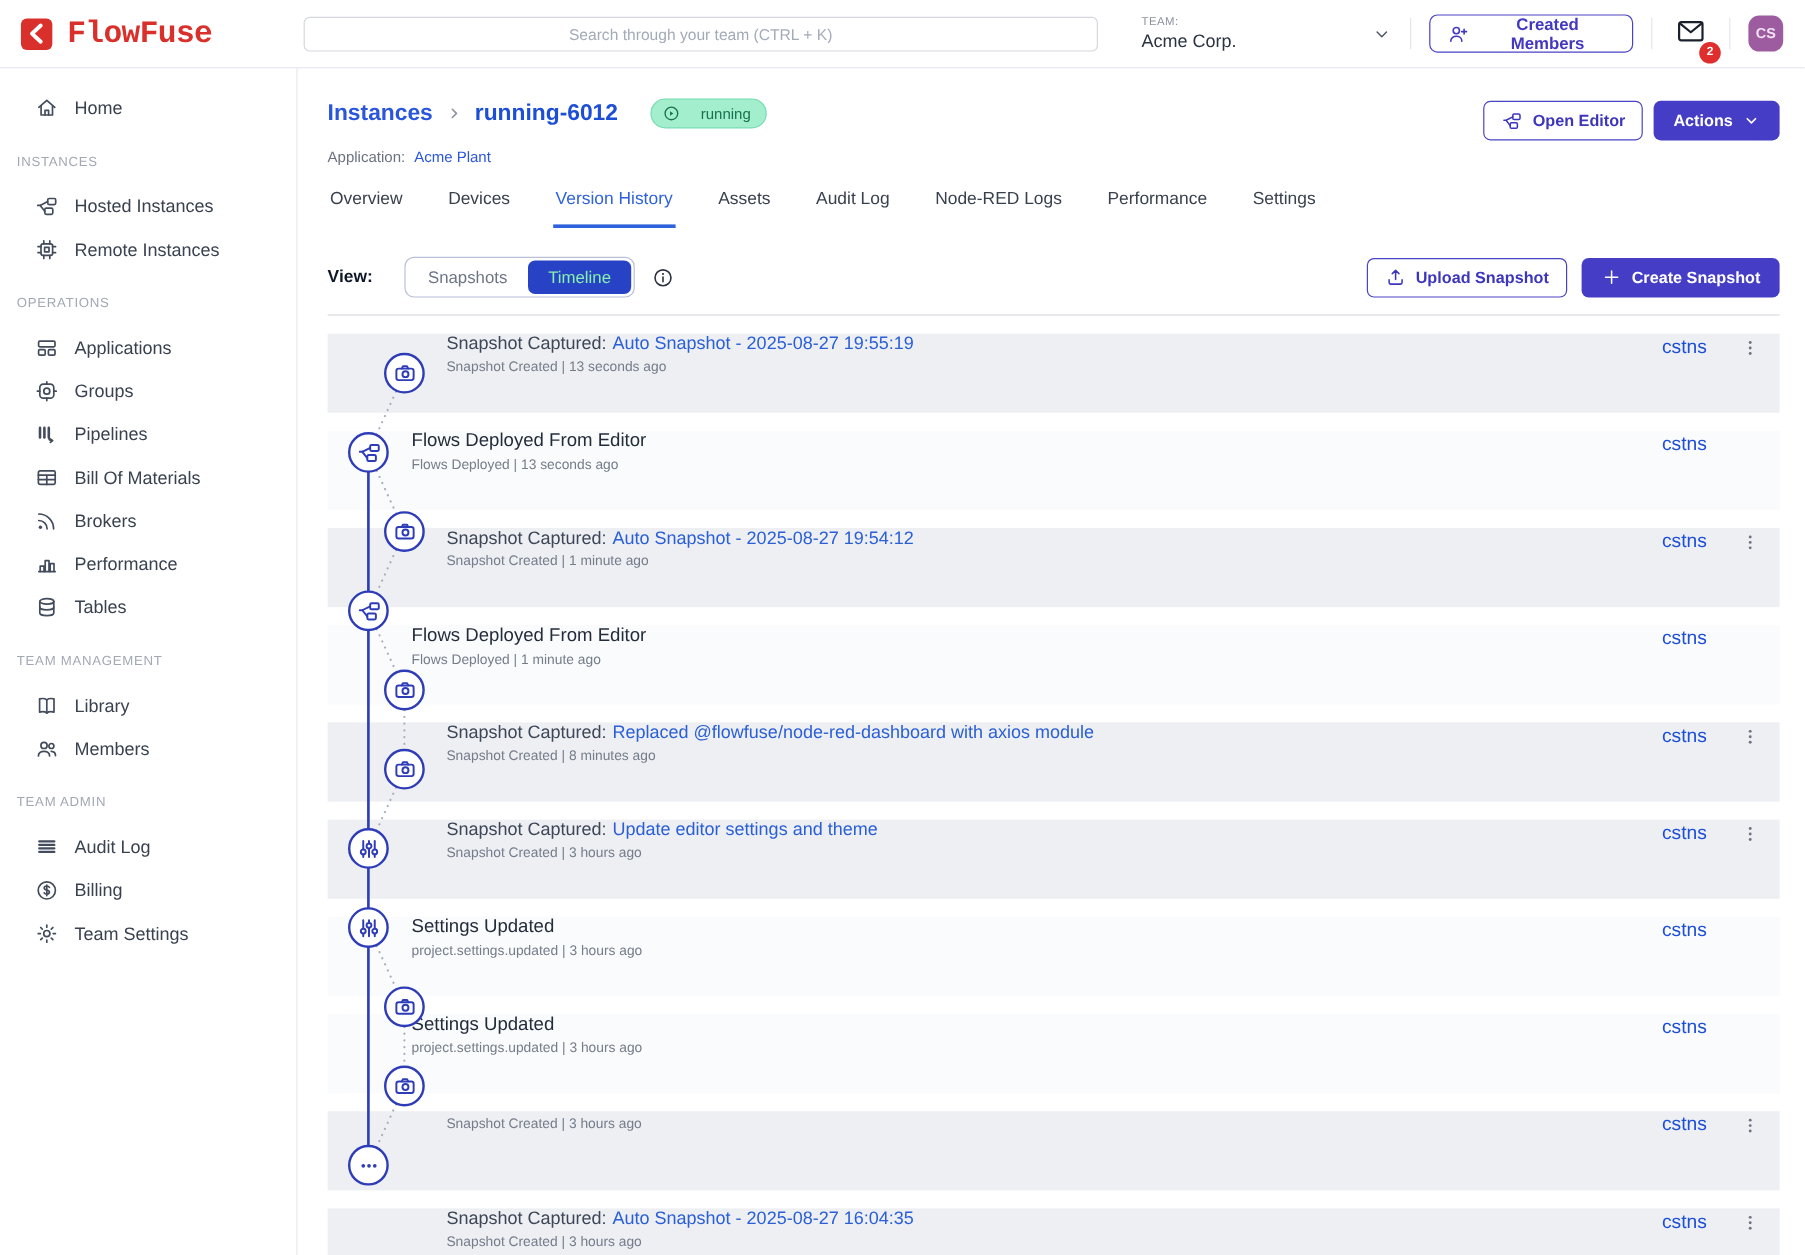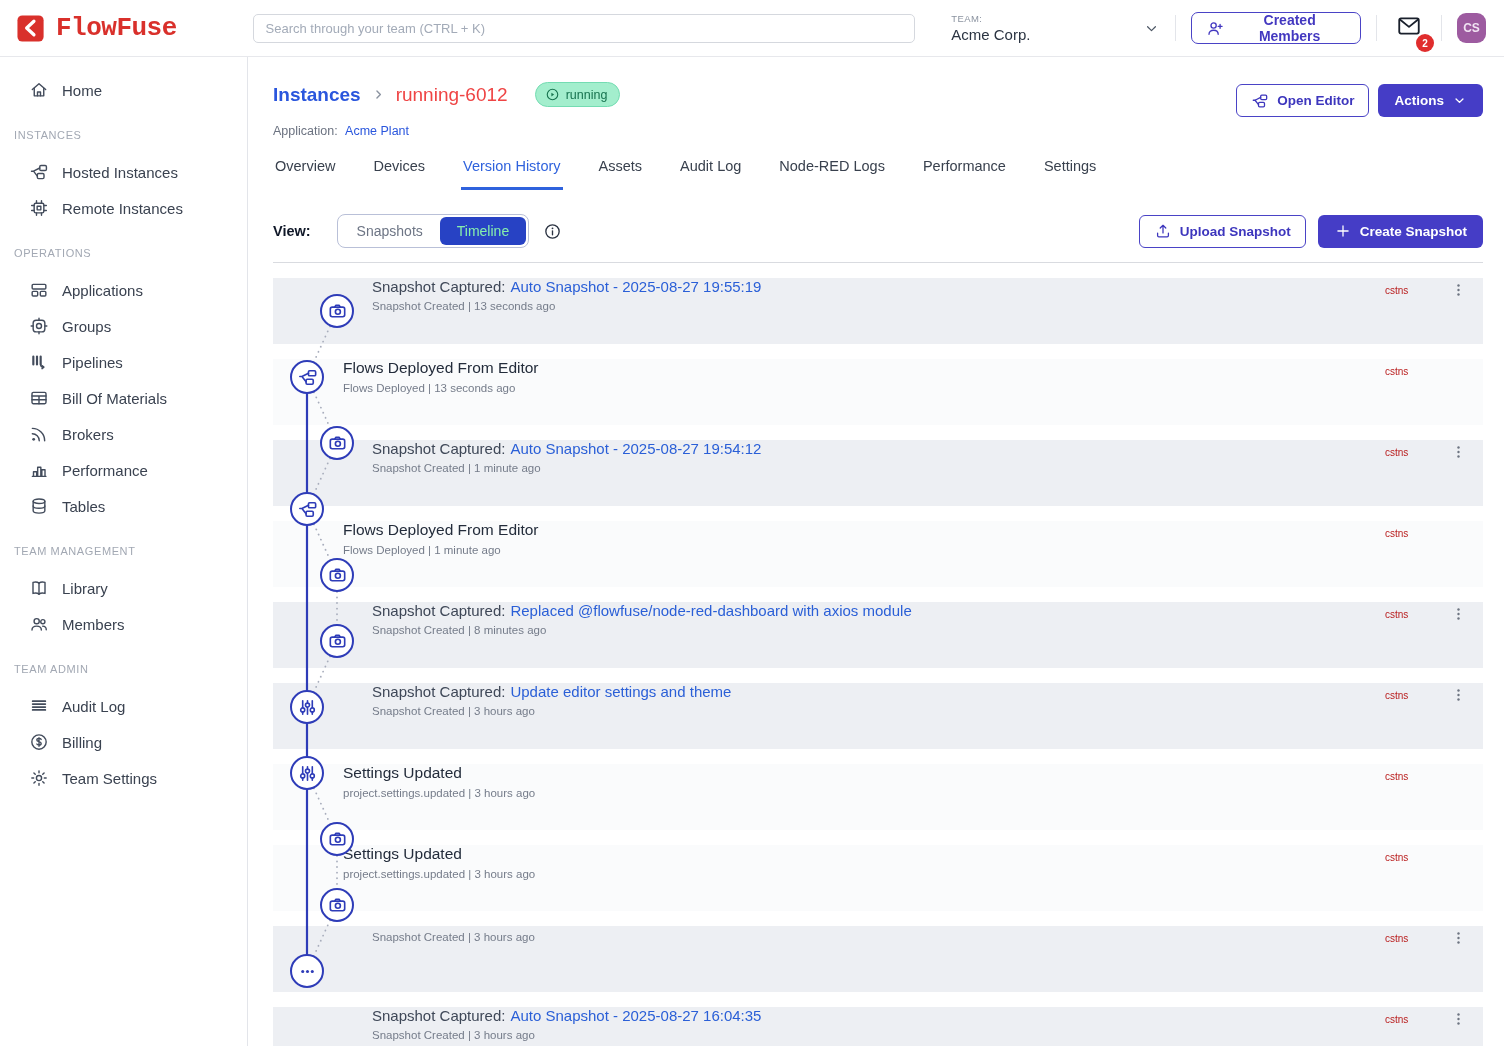--- a/index.html
+++ b/index.html
@@ -8,21 +8,21 @@
   .icn{display:inline-flex;align-items:center;justify-content:center;}
   .icn svg{display:block;}
   svg{fill:none;stroke:currentColor;stroke-width:1.7;stroke-linecap:round;stroke-linejoin:round;}
 
   
   .hdr{position:absolute;top:0;left:0;right:0;height:56px;background:#fff;
        border-bottom:1px solid #e7e8ec;display:flex;align-items:center;z-index:10;}
   .logo{width:248px;box-sizing:border-box;padding-left:16px;display:flex;align-items:center;gap:9px;cursor:pointer;}
   .logo-text{font-size:26px;font-weight:bold;color:#d9302b;letter-spacing:-0.5px;font-family:Liberation Mono, monospace;}
   .search-input{width:658px;height:27px;border:1px solid #d5d8de;border-radius:5px;padding:0 12px;
-       font-size:13px;color:#0f766e;margin-left:12px;outline:none;font-family:inherit;}
+       font-size:13px;color:#0f766e;margin-left:12px;outline:none;font-family:inherit;text-align:center;}
   .search-input::placeholder{color:#a3abb8;}
   .team-wrap{margin-left:36px;width:216px;display:flex;align-items:center;cursor:pointer;}
   .team-label{font-size:9.5px;color:#8b93a0;letter-spacing:.4px;}
   .team-name{font-size:15px;color:#2b3442;margin-top:2px;}
   .team-chevron{margin-left:auto;color:#4b5563;}
   .vdiv{width:1px;height:26px;background:#e3e5ea;margin:0 15px;}
   .invite-btn{display:flex;align-items:center;gap:8px;height:32px;padding:0 14px;border:1.5px solid #4a43c6;
        border-radius:7px;background:#fff;color:#4338c0;font-weight:bold;font-size:14px;cursor:pointer;font-family:inherit;}
   .mail-wrap{position:relative;color:#1a202c;cursor:pointer;padding:2px 4px;}
   .mail-badge{position:absolute;right:-8px;bottom:-7px;min-width:18px;height:18px;border-radius:50%;
@@ -39,22 +39,22 @@
   .side-item .icn svg{width:20px;height:20px;}
 
   
   .main{position:absolute;left:248px;top:56px;right:0;bottom:0;box-sizing:border-box;background:#fff;
         padding:0 21px 0 25px;overflow:hidden;}
   .page-head{display:flex;justify-content:space-between;align-items:flex-start;padding-top:26px;}
   .crumbs{display:flex;align-items:center;gap:10px;font-size:19px;}
   .crumb-parent{color:#2a56dd;font-weight:bold;cursor:pointer;}
   .crumb-sep{color:#8b93a0;}
   .crumb-sep svg{width:15px;height:15px;stroke-width:2.2;}
-  .crumb-current{color:#ef4444;font-weight:normal;}
-  .badge-running{display:inline-flex;align-items:center;gap:6px;background:#a3eecd;border:1px solid #74dcb2;
+  .crumb-current{color:#1d4ed8;font-weight:bold;}
+  .badge-running{display:inline-flex;align-items:center;gap:17px;background:#a3eecd;border:1px solid #74dcb2;
         color:#17734f;font-size:12.5px;padding:4px 12px 4px 9px;border-radius:999px;margin-left:17px;}
   .badge-running .icn svg{width:15px;height:15px;stroke-width:1.8;}
   .head-buttons{display:flex;gap:9px;margin-top:2px;}
   .btn{height:33px;display:inline-flex;align-items:center;gap:8px;border-radius:6px;font-weight:bold;
        font-size:13.5px;cursor:pointer;font-family:inherit;}
   .btn .icn svg{width:18px;height:18px;}
   .btn-outline{padding:0 14px;border:1.5px solid #4a43c6;background:#fff;color:#3d36bd;}
   .btn-solid{padding:0 16px;border:none;background:#453dc6;color:#fff;}
   .btn-solid .chev svg{width:15px;height:15px;stroke-width:2.2;}
   .app-line{margin-top:7px;font-size:12.5px;color:#6b7280;}
@@ -80,21 +80,21 @@
   .t-row.bg-gray{background:#edeff3;}
   .t-row.bg-white{background:#fafbfc;}
   .t-main{flex:1;min-width:0;padding-left:70px;}
   .t-row.snap .t-main{padding-left:99px;}
   .t-title{font-size:15px;color:#3e4757;white-space:nowrap;overflow:hidden;text-overflow:ellipsis;}
   .t-row.evt .t-title{color:#232c3b;font-weight:500;font-size:15.5px;}
   .t-title .lnk{color:#2a5fd7;cursor:pointer;}
   .t-title .pfx{margin-right:5px;}
   .t-meta{font-size:11.5px;color:#757c8a;margin-top:5px;}
   .t-right{display:flex;align-items:center;padding-right:16px;}
-  .t-user{font-size:10px;color:#b91c1c;width:40px;}
+  .t-user{font-size:16px;color:#1d4ed8;width:40px;}
   .t-kebab{width:18px;height:24px;margin-left:24px;color:#6d7481;cursor:pointer;visibility:hidden;display:flex;align-items:center;justify-content:center;}
   .t-kebab.show{visibility:visible;}
   .t-kebab svg{width:17px;height:22px;}
   .t-loadmore{height:66px;background:#c4b5fd;display:flex;align-items:flex-start;justify-content:center;}
   .loadmore-link{color:#2a5fd7;font-size:14.5px;cursor:pointer;}
 
   .rail{position:absolute;left:0;top:0;pointer-events:none;}
   .rail-node{position:absolute;width:34px;height:34px;border-radius:50%;background:#fff;
        border:2.5px solid #2e3cb8;box-sizing:border-box;color:#2e3cb8;
        display:flex;align-items:center;justify-content:center;z-index:3;}

